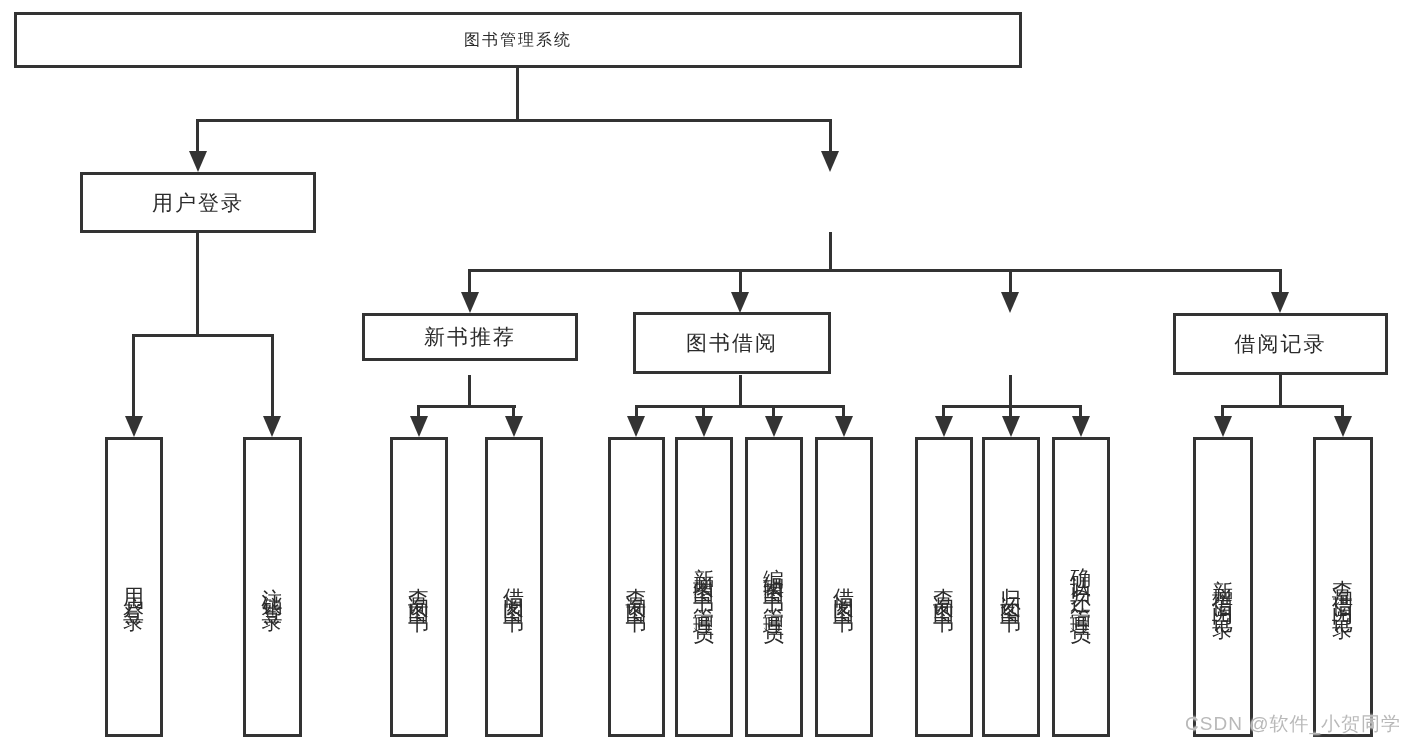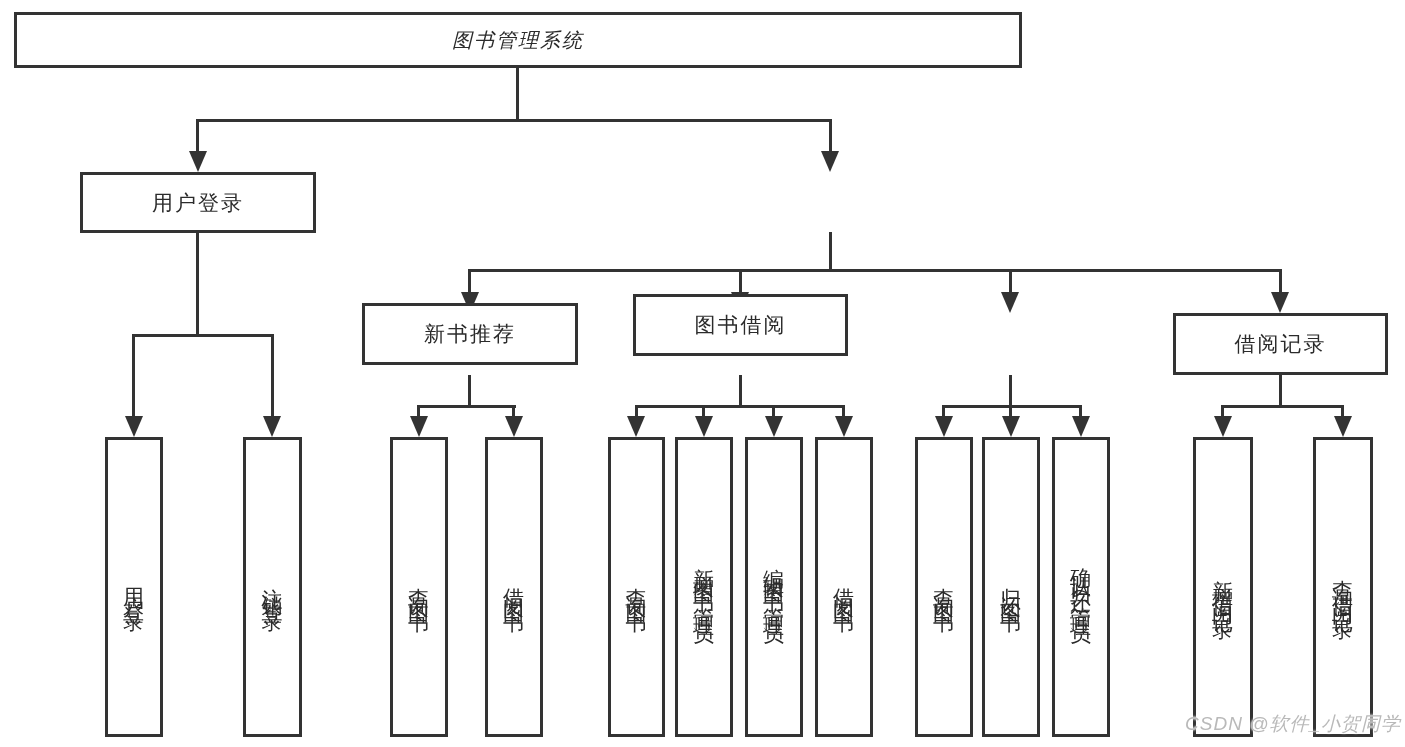--- a/index.html
+++ b/index.html
@@ -19,21 +19,21 @@
   }
   .box{
     position:absolute;
     background:#fff;
     border:3px solid var(--line);
     display:flex;align-items:center;justify-content:center;
   }
   .hlabel{
     font-size:21px;color:var(--text);letter-spacing:2px;white-space:nowrap;
   }
-  .root-label{font-size:20px;font-style:italic;}
+  .root-label{font-size:16px;}
   .vlabel{
     writing-mode:vertical-rl;
     text-orientation:mixed;
     font-size:21px;color:var(--text);
     letter-spacing:8px;
     line-height:1;
     white-space:nowrap;
   }
   .vline{position:absolute;width:3px;background:var(--line);}
   .hline{position:absolute;height:3px;background:var(--line);}
@@ -45,21 +45,20 @@
   }
   .watermark{
     position:absolute;
     right:4px;top:711px;
     font-size:19px;
     color:var(--watermark);
     letter-spacing:1px;
     text-shadow:0 0 3px #fff, 0 0 2px #fff;
     z-index:5;
     white-space:nowrap;
-    font-style:italic;
   }
 </style>
 </head>
 <body>
 
 <div class="canvas">
 
   <div class="box" style="left:14px;top:12px;width:1008px;height:56px">
     <span class="hlabel root-label">图书管理系统</span>
   </div>
@@ -86,24 +85,24 @@
   <div class="hline" style="left:469px;top:269px;width:813px"></div>
   <div class="vline" style="left:468px;top:269px;height:26px"></div>
   <div class="vline" style="left:739px;top:269px;height:26px"></div>
   <div class="vline" style="left:1009px;top:269px;height:26px"></div>
   <div class="vline" style="left:1279px;top:269px;height:26px"></div>
   <div class="arrow" style="left:461px;top:292px"></div>
   <div class="arrow" style="left:731px;top:292px"></div>
   <div class="arrow" style="left:1001px;top:292px"></div>
   <div class="arrow" style="left:1271px;top:292px"></div>
 
-  <div class="box" style="left:362px;top:303px;width:216px;height:62px">
+  <div class="box" style="left:362px;top:313px;width:216px;height:48px">
     <span class="hlabel">新书推荐</span>
   </div>
-  <div class="box" style="left:633px;top:294px;width:215px;height:62px">
+  <div class="box" style="left:633px;top:312px;width:198px;height:62px">
     <span class="hlabel">图书借阅</span>
   </div>
   <div class="box" style="left:1173px;top:313px;width:215px;height:62px">
     <span class="hlabel">借阅记录</span>
   </div>
 
   <div class="vline" style="left:468px;top:375px;height:32px"></div>
   <div class="hline" style="left:417px;top:405px;width:99px"></div>
   <div class="vline" style="left:417px;top:405px;height:13px"></div>
   <div class="vline" style="left:512px;top:405px;height:13px"></div>

